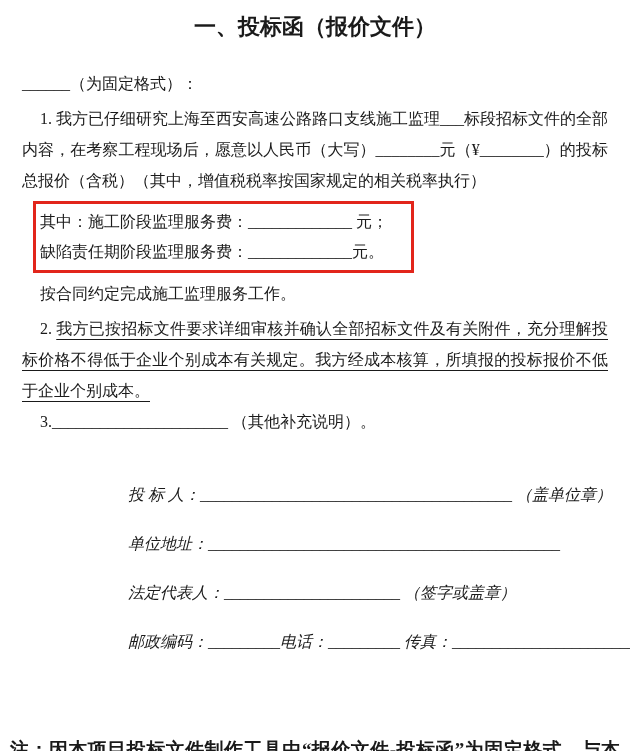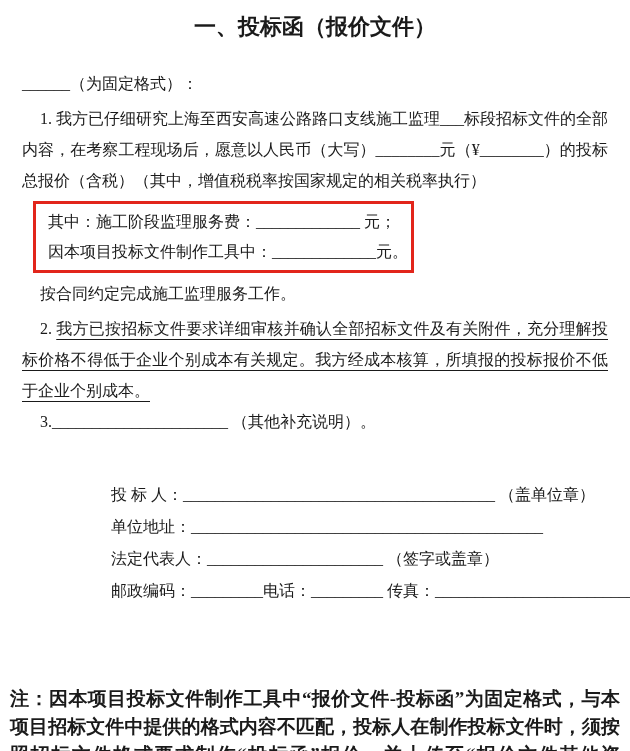--- a/index.html
+++ b/index.html
@@ -38,41 +38,42 @@
   .indent { text-indent: 18px; }
   .justify { text-align: justify; }
   .mt4 { margin-top: 4px; }
   .mt5 { margin-top: 5px; }
   .mt12 { }
   .highlight-box {
     box-sizing: border-box;
     width: 381px;
     margin: 5px 16px 0 11px;
     border: 3px solid #e2251b;
-    padding: 3px 6px 3px 12px;
+    padding: 3px 6px 3px 4px;
   }
   .highlight-box p {
     margin: 0;
     font-size: 16px;
     line-height: 30px;
     white-space: nowrap;
   }
   .u-text {
     text-decoration: underline;
     text-underline-offset: 5px;
   }
   .sign-block {
     margin-top: 42px;
     padding-left: 89px;
   }
   .sign-block p {
-    margin: 0;
+    margin: 17px;
     font-size: 16px;
     line-height: 32px;
     white-space: nowrap;
+    font-style: italic;
   }
   .note {
     margin: 78px -12px 0 -12px;
     font-size: 19px;
     font-weight: bold;
     line-height: 28px;
     text-align: justify;
   }
 </style>
 </head>
@@ -81,21 +82,21 @@
 <div class="page">
 
   <h1 class="title">一、投标函（报价文件）</h1>
 
   <p class="addressee">______（为固定格式）：</p>
 
   <p class="para indent justify mt4">1. 我方已仔细研究上海至西安高速公路路口支线施工监理___标段招标文件的全部内容，在考察工程现场后，愿意以人民币（大写）________元（¥________）的投标总报价（含税）（其中，增值税税率按国家规定的相关税率执行）</p>
 
   <div class="highlight-box" style="border-color: rgb(226, 37, 27);">
     <p>其中：施工阶段监理服务费：_____________ 元；</p>
-    <p>因本项目投标文件制作工具中：_____________元。</p>
+    <p>缺陷责任期阶段监理服务费：_____________元。</p>
   </div>
 
   <p class="para indent mt5">按合同约定完成施工监理服务工作。</p>
 
   <p class="para indent justify mt4"><span>2. </span><span class="u-text">我方已按招标文件要求详细审核并确认全部招标文件及有关附件，充分理解投标价格不得低于企业个别成本有关规定。我方经成本核算，所填报的投标报价不低于企业个别成本。</span></p>
 
   <p class="para indent mt12">3.______________________ （其他补充说明）。</p>
 
   <div class="sign-block">
     <p>投 标 人：_______________________________________ （盖单位章）</p>

